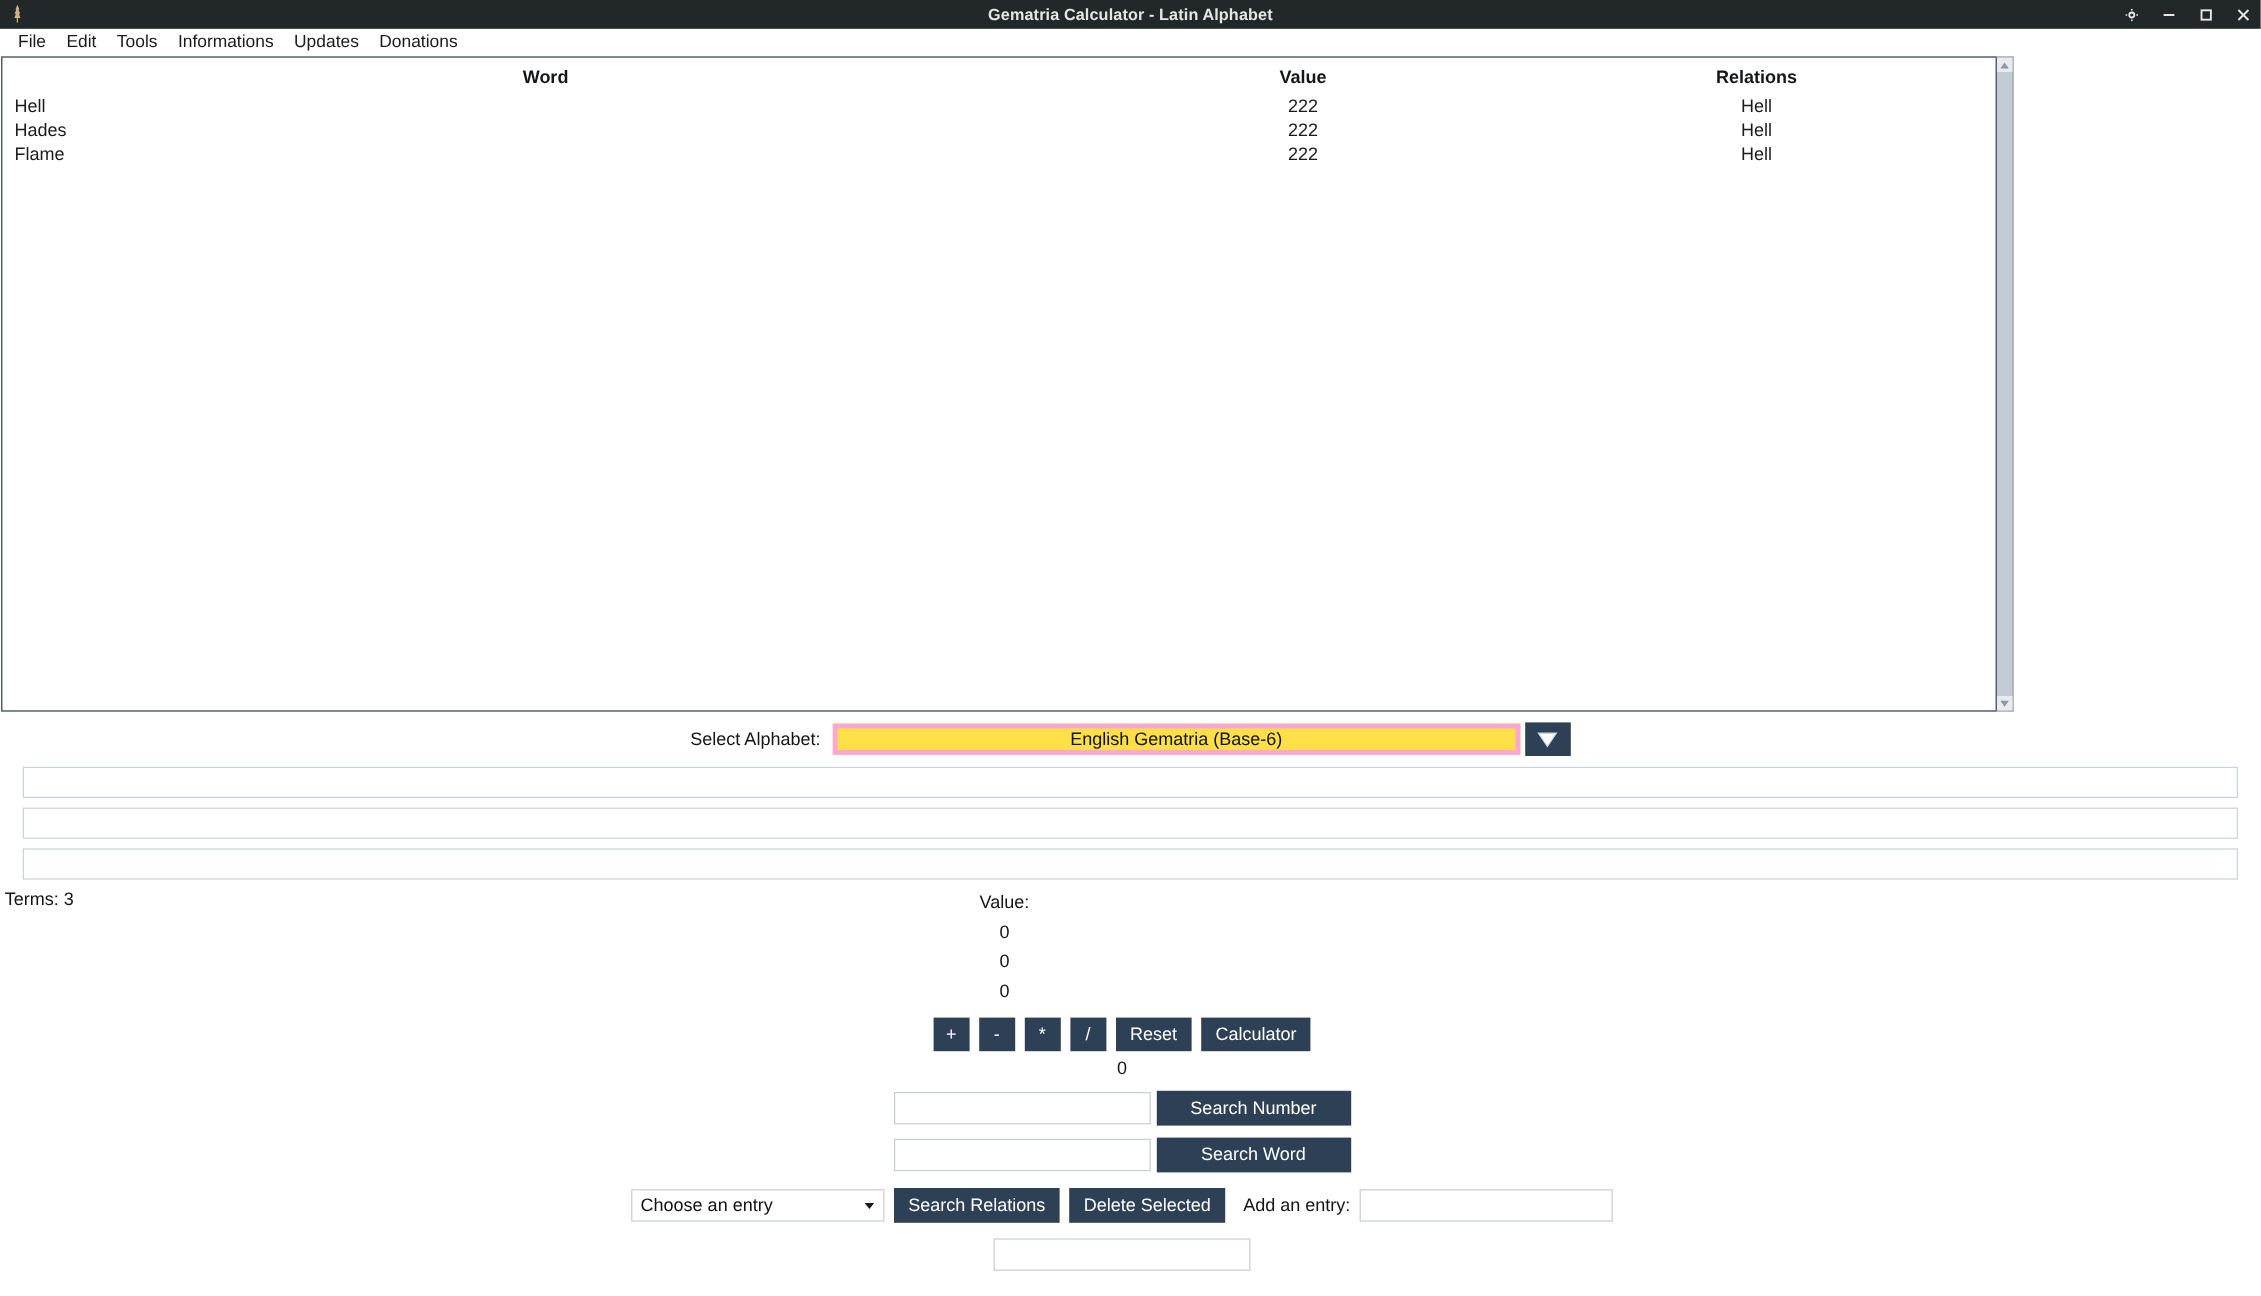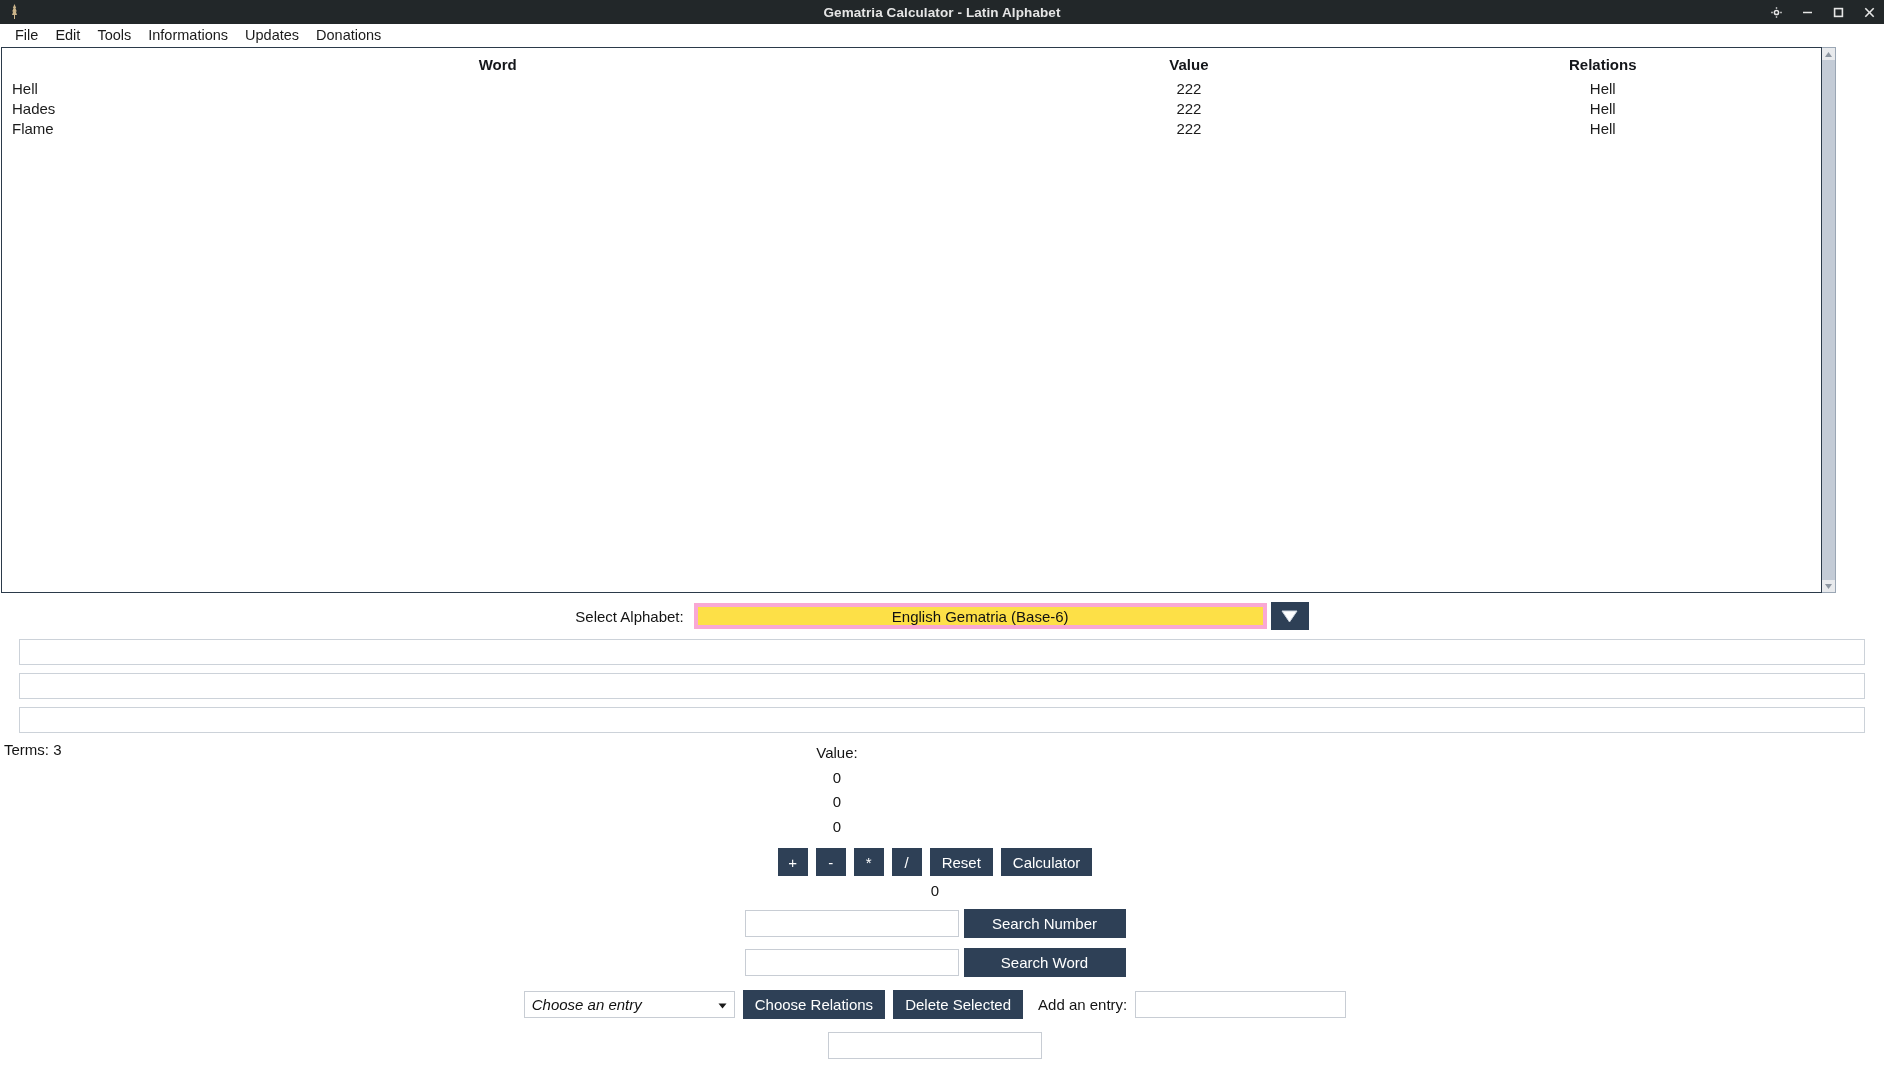--- a/index.html
+++ b/index.html
@@ -68,21 +68,21 @@
     color: #1a1a1a;
     padding: 1px 9px 2px 8px;
     cursor: default;
     white-space: nowrap;
   }
 
   
   .list-wrap {
     position: relative;
     margin: 1px 0 0 1px;
-    width: 1835px;
+    width: 1677px;
     height: 546px;
     display: flex;
   }
   .list-panel {
     flex: 1 1 auto;
     border: 1px solid #2b3a4a;
     background: #ffffff;
     position: relative;
     overflow: hidden;
   }
@@ -276,21 +276,20 @@
     width: 211px;
     height: 27px;
     border: 1px solid #c8cdd4;
     background: #ffffff;
     display: flex;
     align-items: center;
     padding-left: 7px;
     font-size: 15px;
     color: #111;
     cursor: pointer;
-    font-style: italic;
   }
   .entry-select .caret {
     position: absolute;
     right: 7px; bottom: 5px;
   }
   .entry-btn {
     height: 29px;
     margin-left: 8px;
   }
   .add-entry-label {
@@ -480,21 +479,21 @@
 
 <div class="entry-row">
   <div class="entry-select">
     <span>Choose an entry</span>
     <span class="caret">
       <svg width="9" height="6" viewBox="0 0 9 6">
           <path d="M0.5 0.5 L8.5 0.5 L4.5 5.5 Z" fill="#1a1a1a"></path>
         </svg>
     </span>
   </div>
-  <button class="btn entry-btn">Choose Relations</button>
+  <button class="btn entry-btn">Search Relations</button>
   <button class="btn entry-btn">Delete Selected</button>
   <span class="add-entry-label">Add an entry:</span>
   <input class="add-entry-input" type="text" placeholder="" style="">
 </div>
 
 <div class="note-row">
   <input class="note-input" type="text" placeholder="" style="">
 </div>
 
 </body></html>

